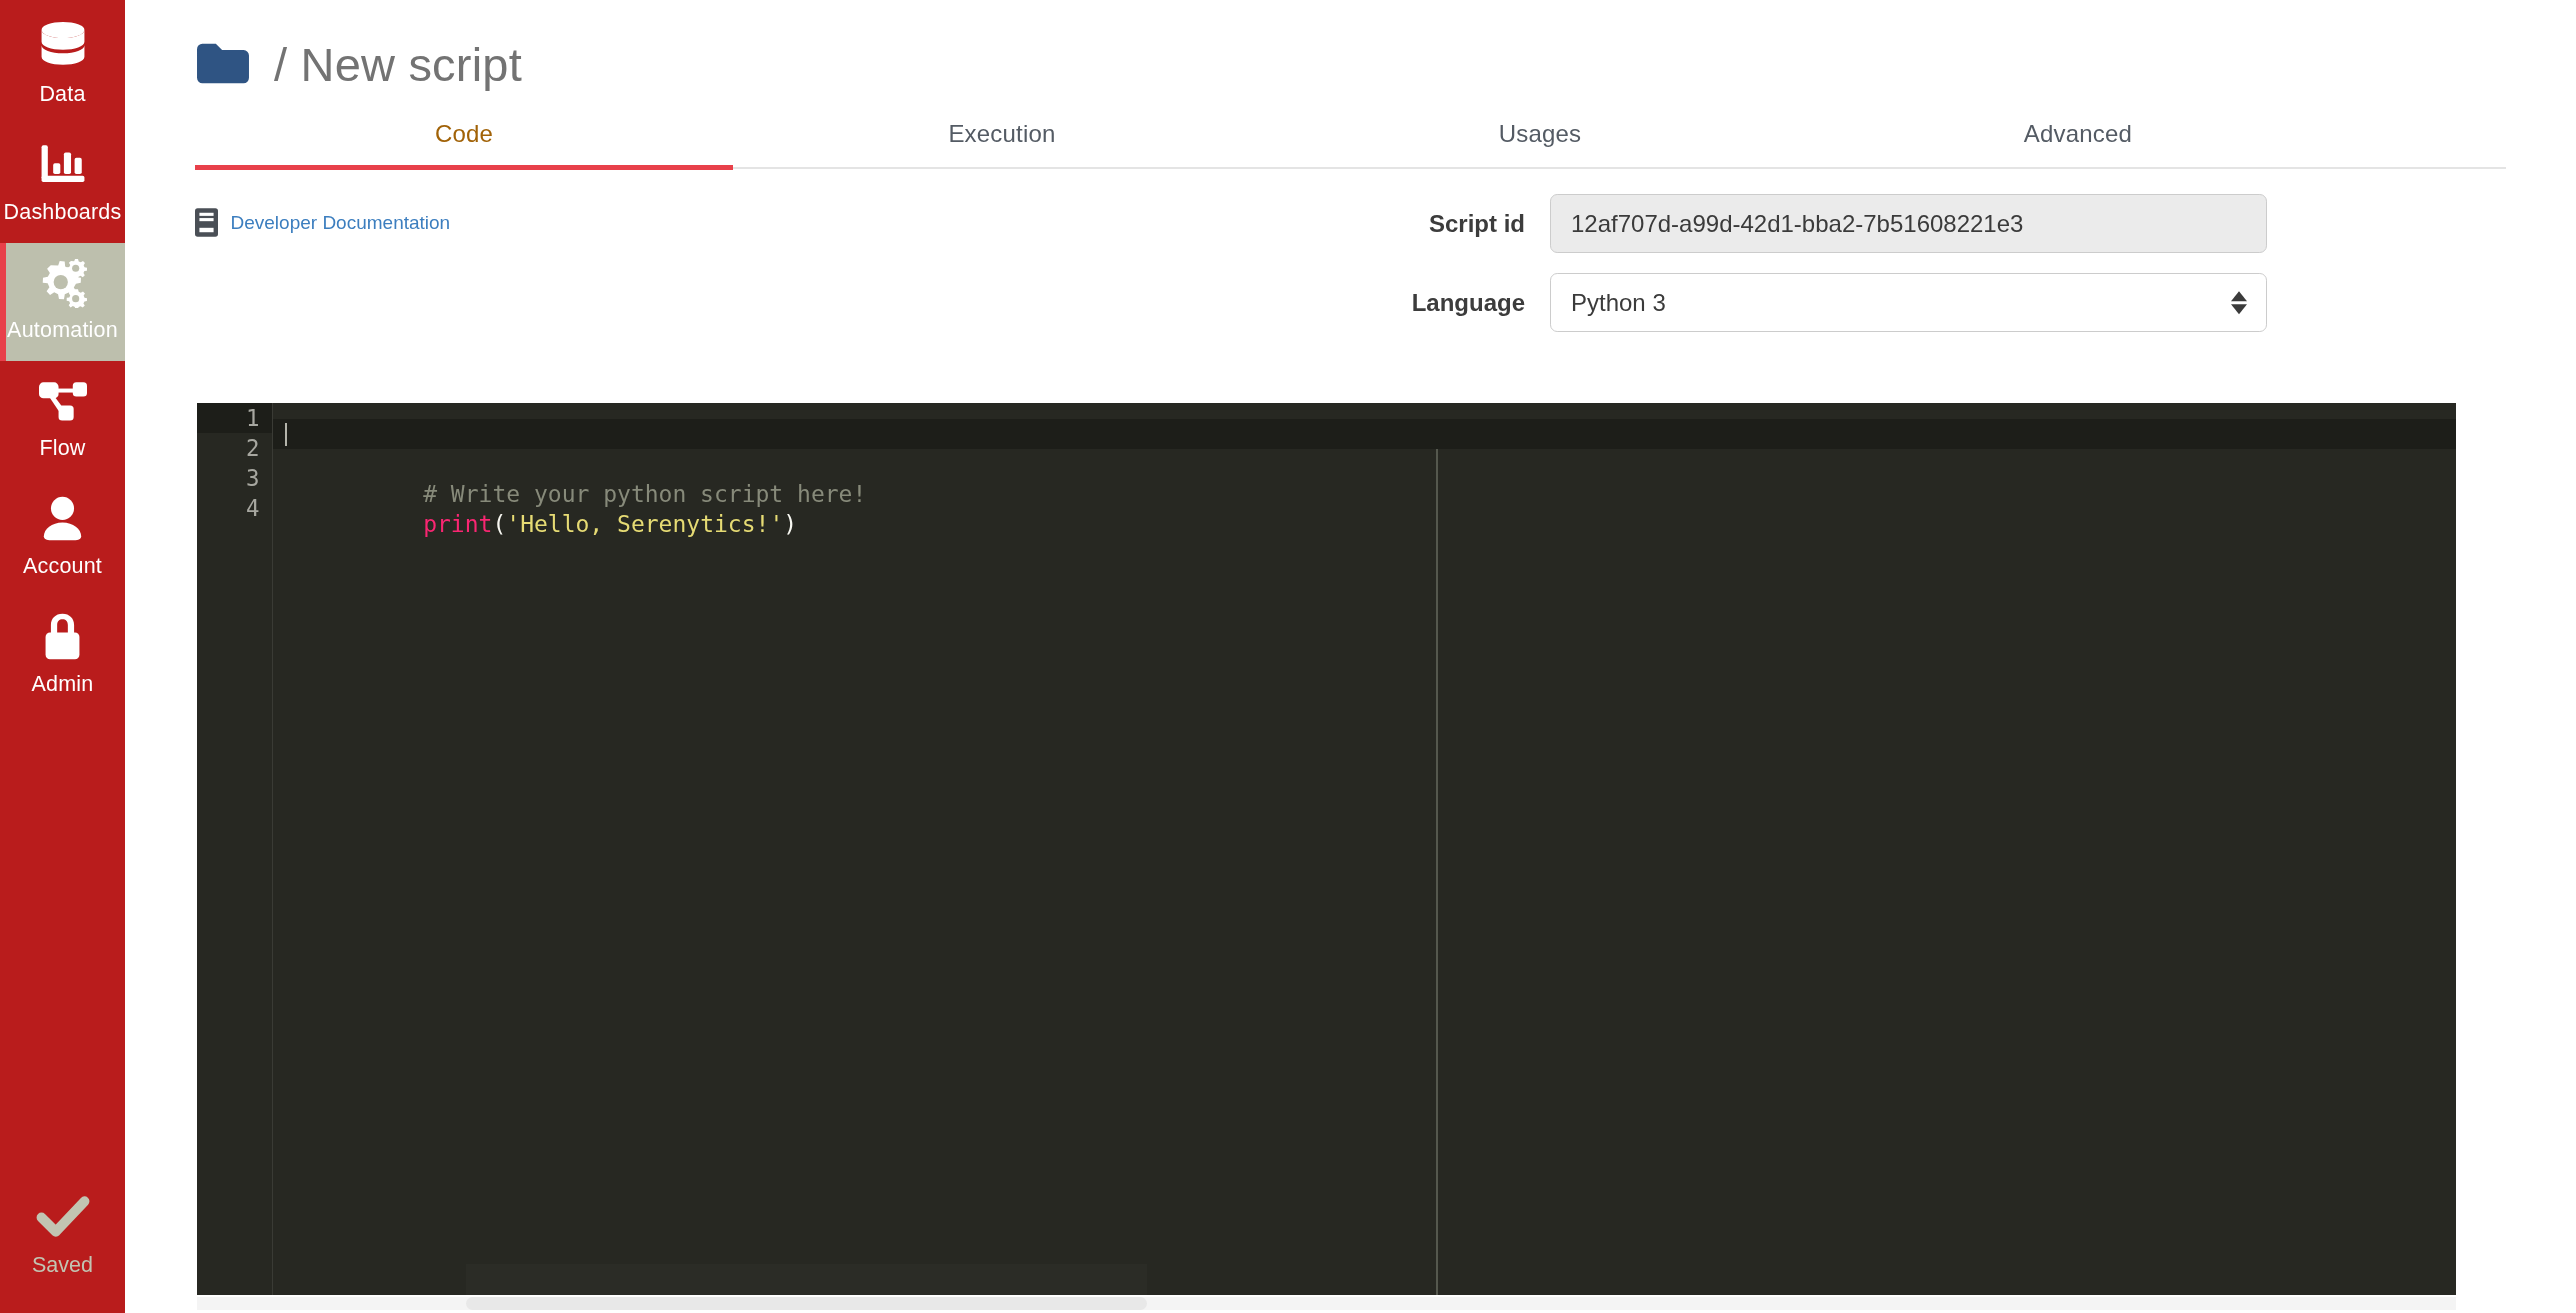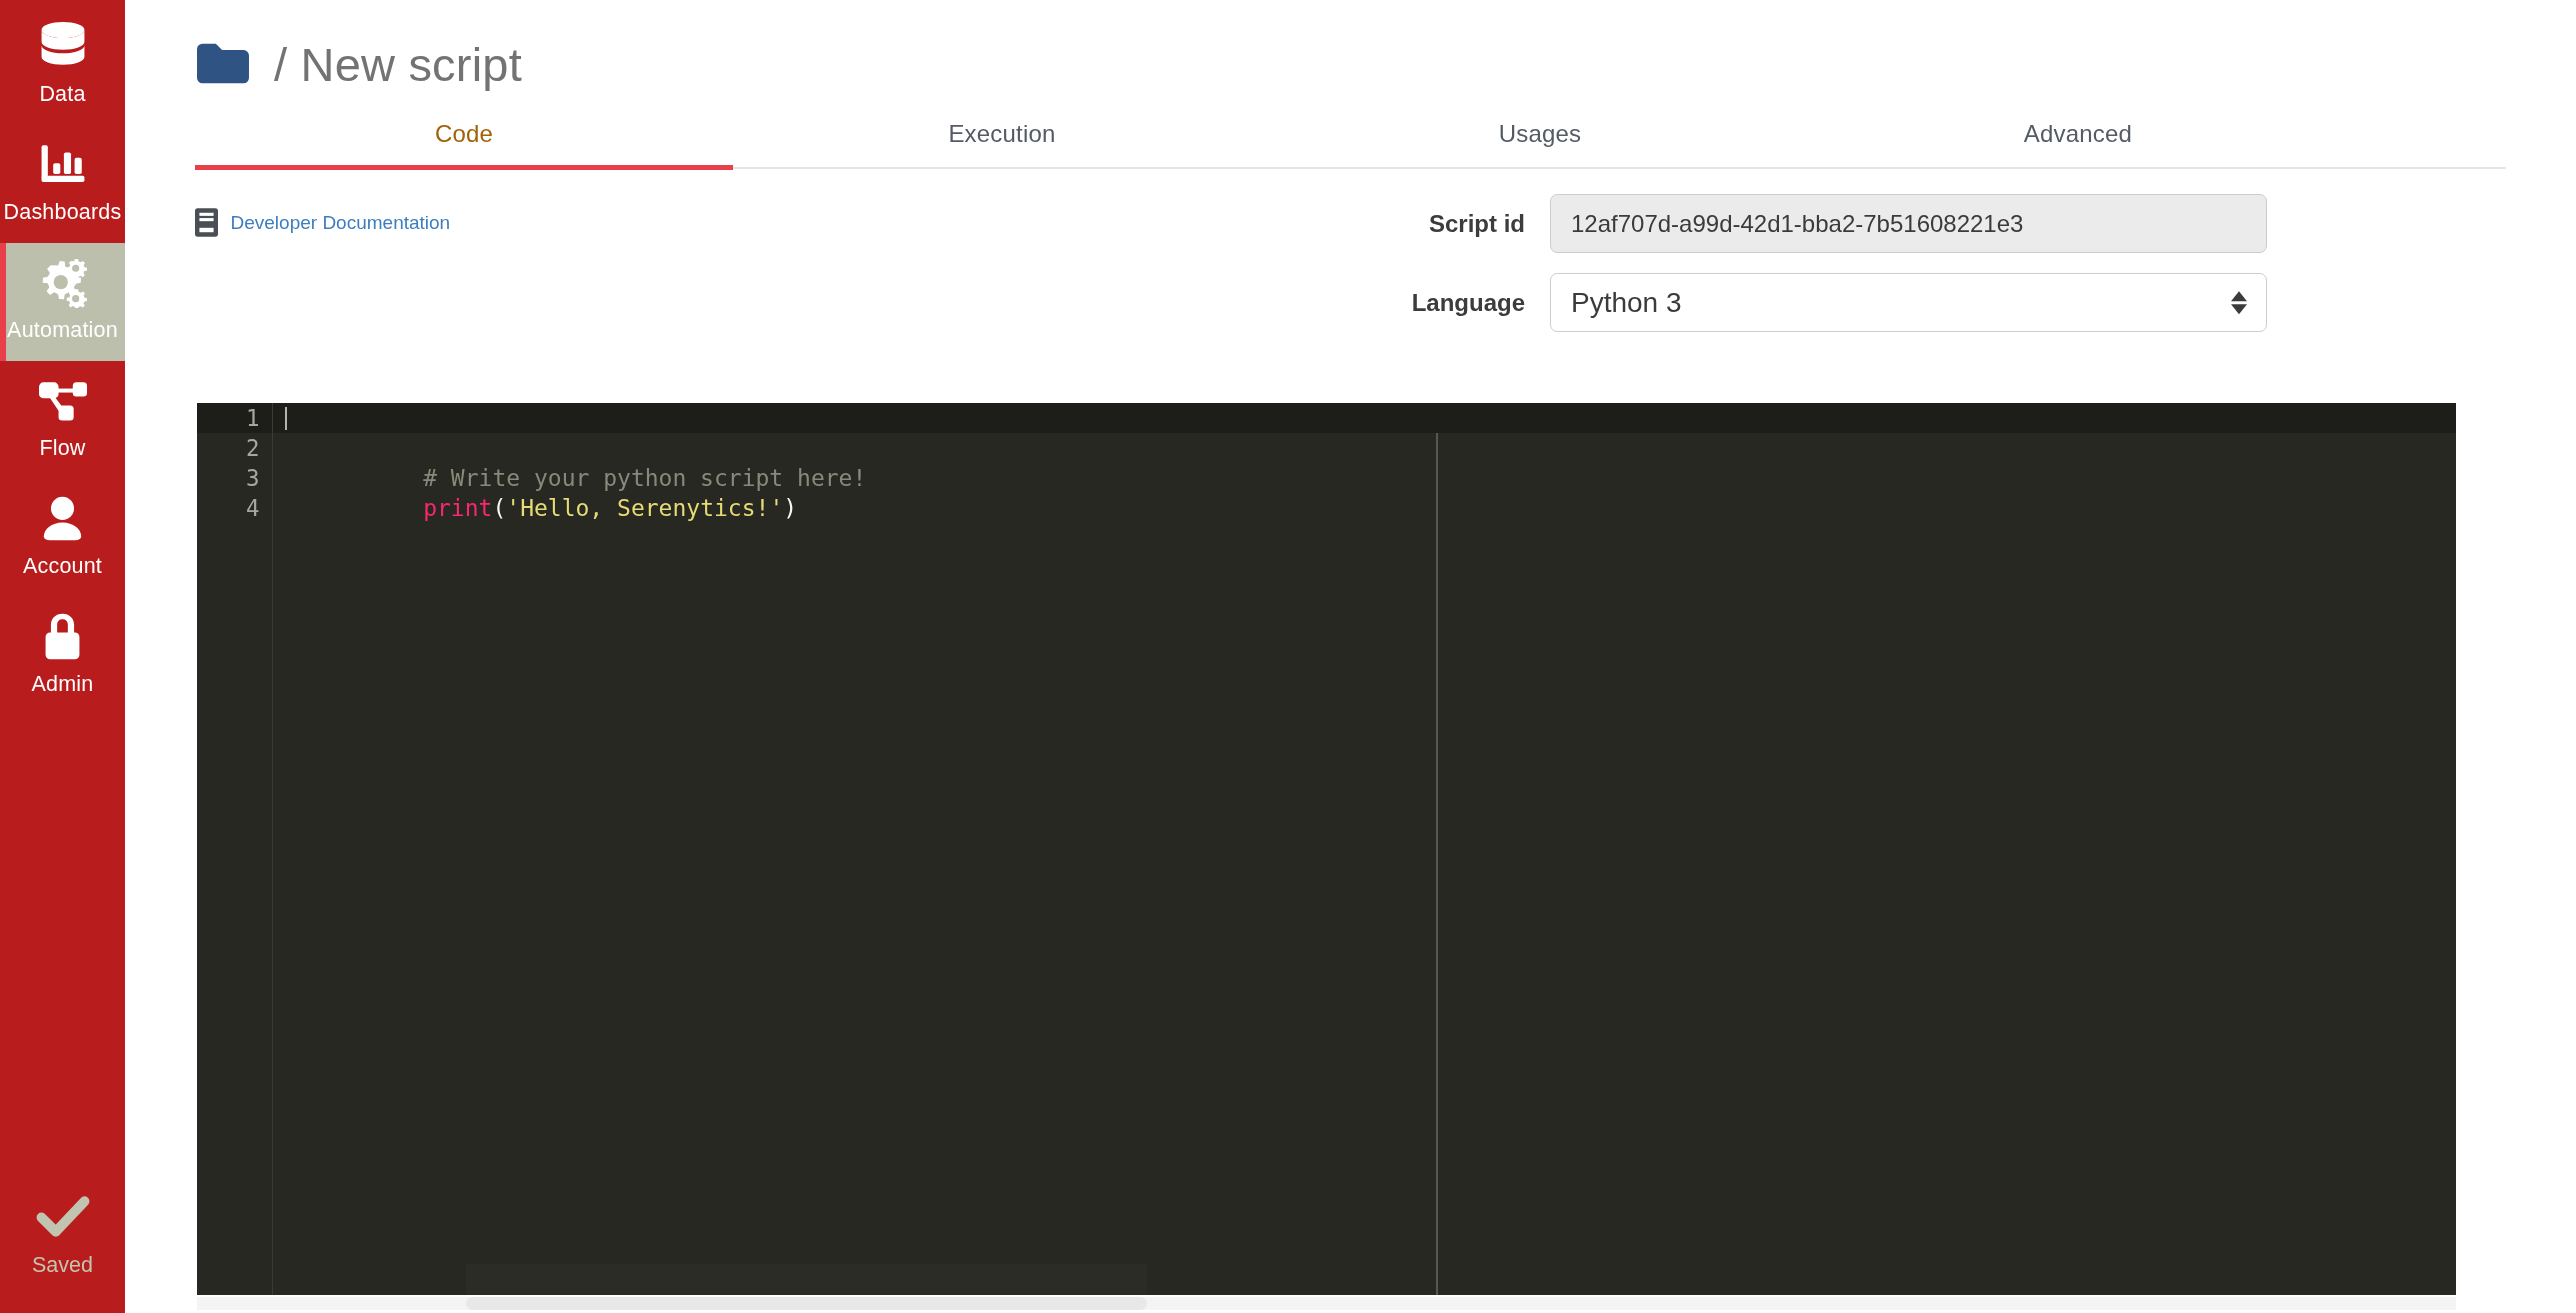--- a/index.html
+++ b/index.html
@@ -168,21 +168,21 @@
     font-size: 24px;
     color: #3b3b3b;
     padding: 0 20px;
     font-family: "Liberation Sans", sans-serif;
   }
   #language-select {
     width: 100%; height: 100%;
     background: #ffffff;
     border: 0.9px solid #cccccc;
     border-radius: 7.2px;
-    font-size: 28px;
+    font-size: 24px;
     color: #3b3b3b;
     padding: 0 20px;
     font-family: "Liberation Sans", sans-serif;
     -webkit-appearance: none;
     appearance: none;
   }
   #select-arrows {
     position: absolute;
     right: 20px; top: 50%;
     transform: translateY(-50%);
@@ -226,21 +226,21 @@
     color: #a7a7a0;
     font-size: 22.4px;
   }
   #gutter .gline.active { background: #1d1e19; }
   #gutter-border {
     position: absolute; left: 75px; top: 0;
     width: 0.9px; height: 100%;
     background: #3a3b35;
   }
   #code-area {
-    position: absolute; left: 76px; top: 0;
+    position: absolute; left: 76px; top: 16px;
     right: 0; height: 100%;
   }
   #active-line-band {
     position: absolute; left: 0; top: 0;
     width: 100%; height: 30px;
     background: #1d1e19;
   }
   #print-margin {
     position: absolute; left: 1163px; top: 30px;
     width: 1.8px; height: calc(100% - 30px);

